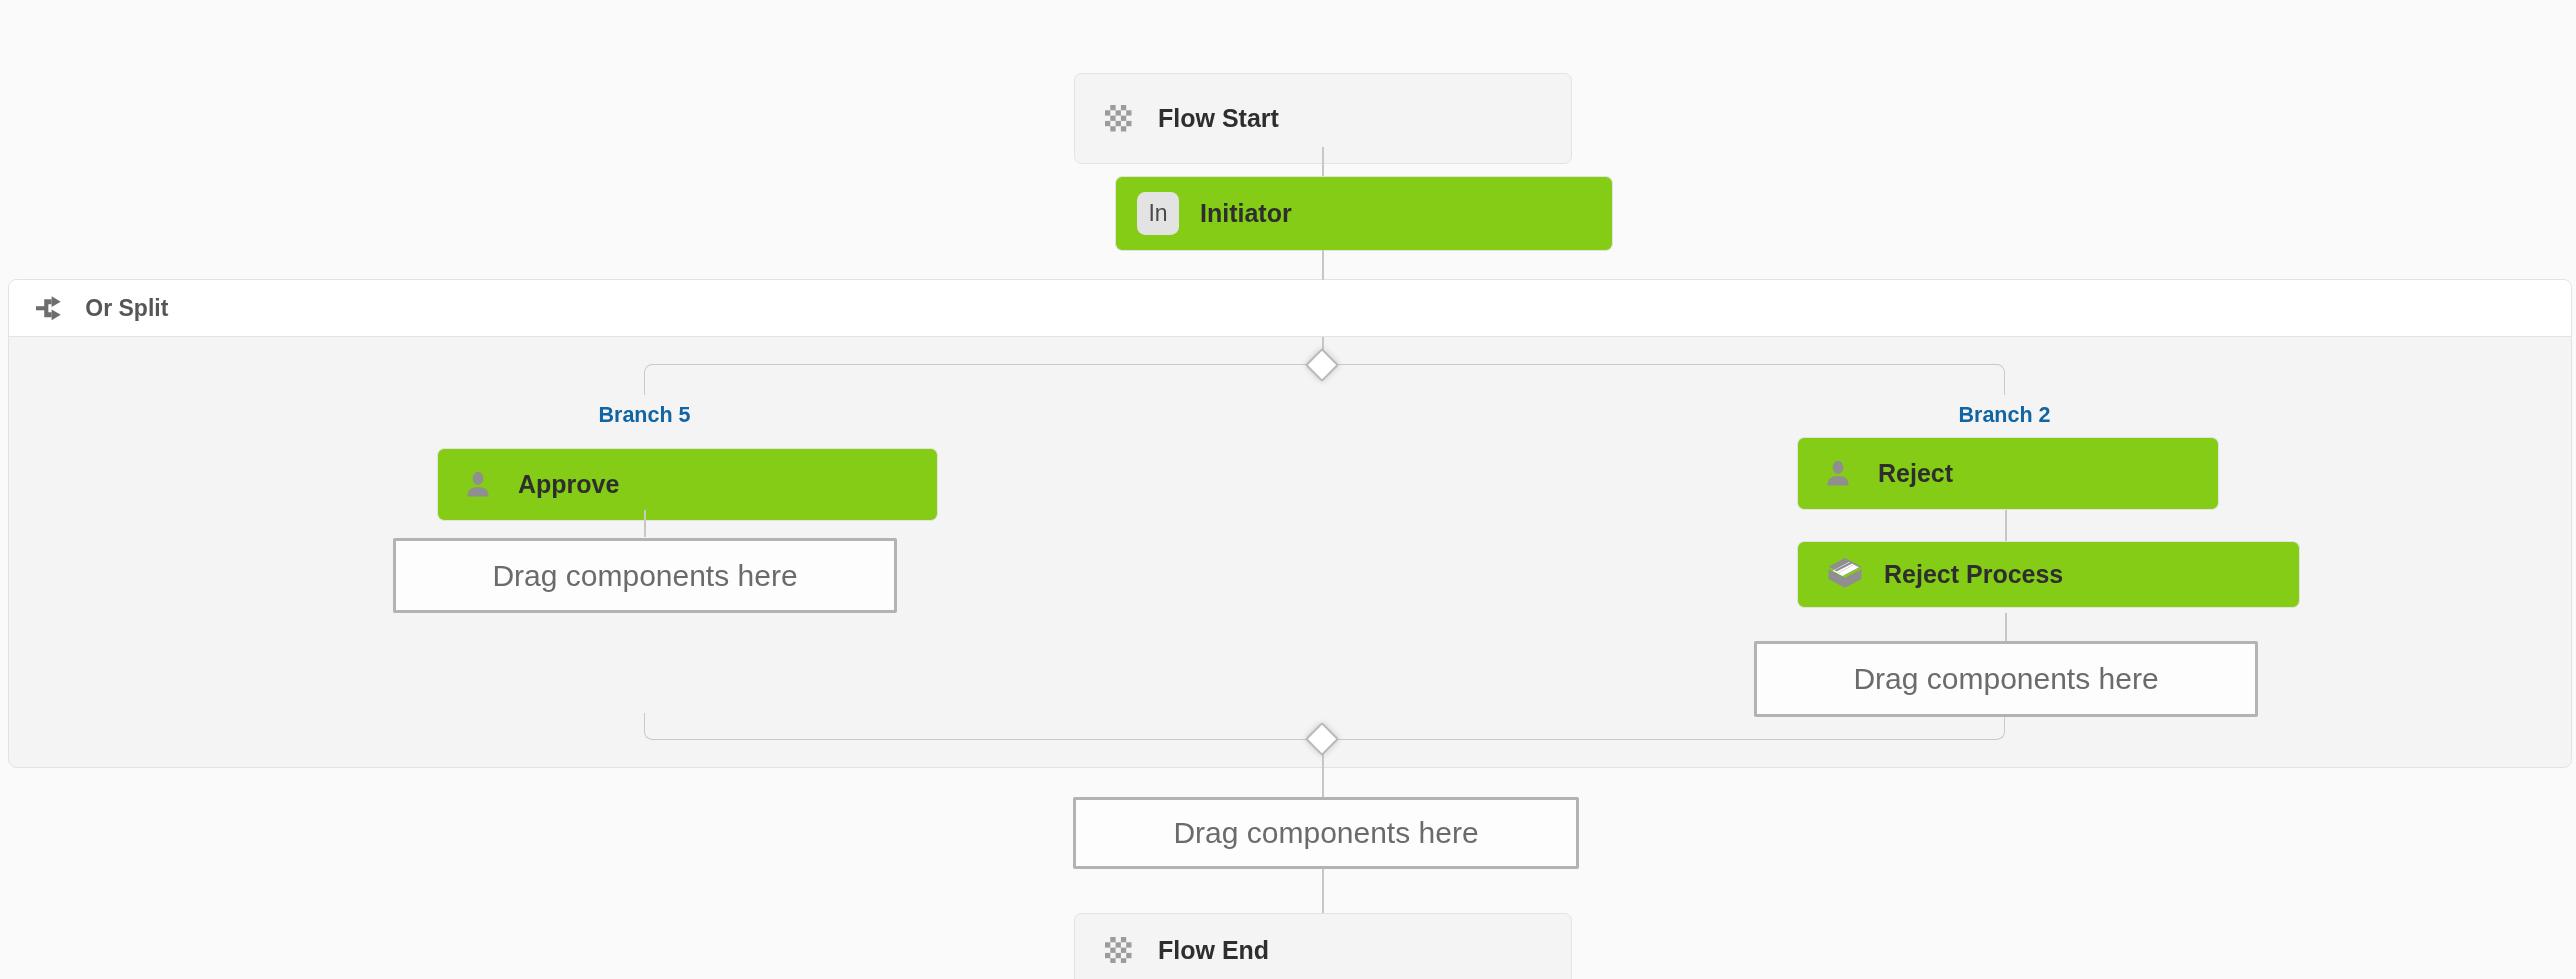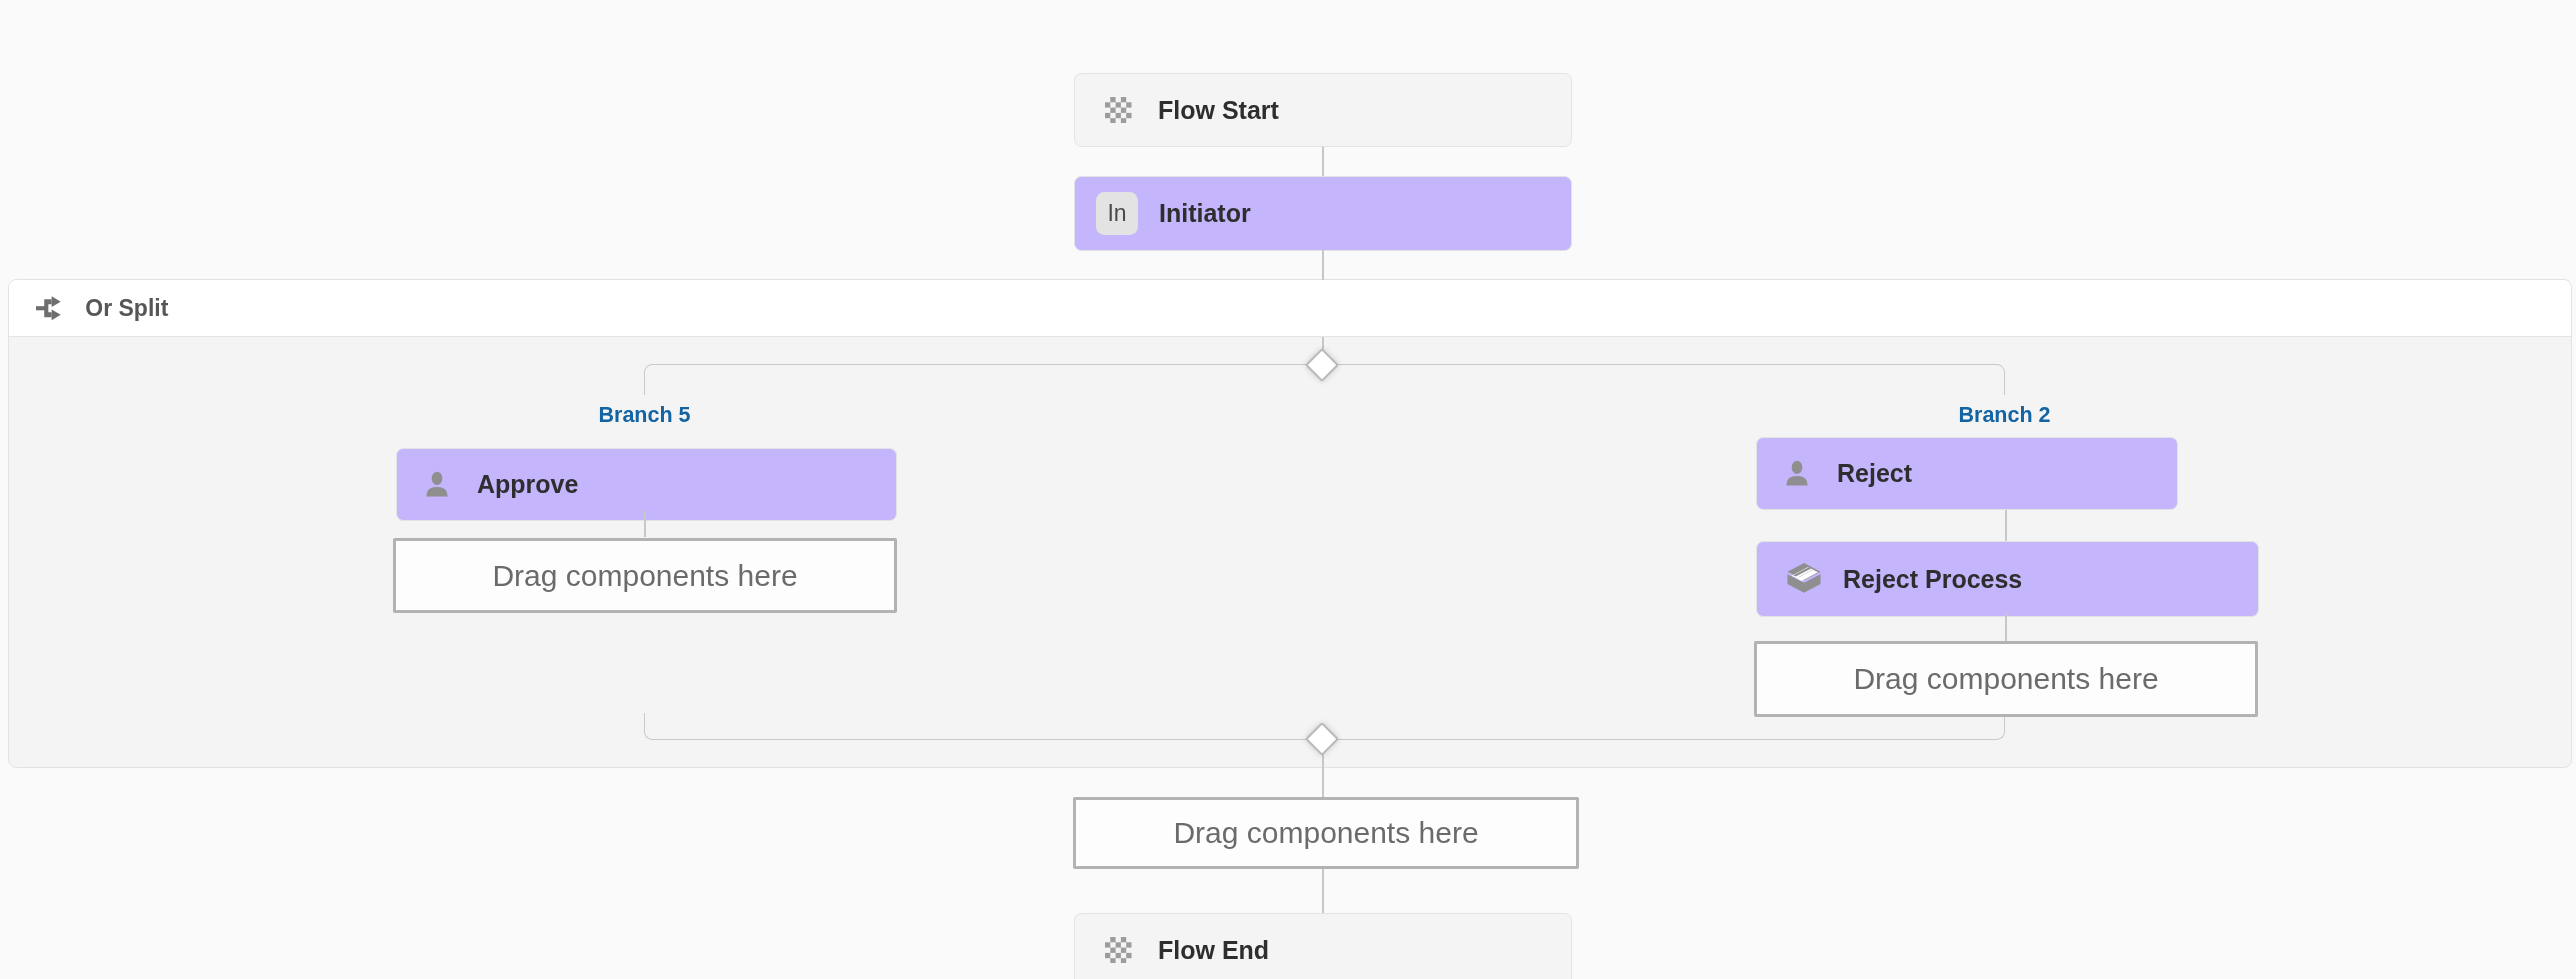--- a/index.html
+++ b/index.html
@@ -8,21 +8,21 @@
     background:#fafafa;
     font-family:"Liberation Sans",sans-serif;
     -webkit-font-smoothing:antialiased;
   }
   
   .node{
     position:absolute;display:flex;align-items:center;
     border:1.7px solid #e3e3e3;border-radius:7.5px;box-sizing:border-box;
   }
   .node.gray{background:#f4f4f4;}
-  .node.white{background:#c4b5fd;}
+  .node.white{background:#84cc16;margin-left:41px;}
   .node-label{
     font-size:25px;font-weight:bold;color:#2e2e2e;white-space:nowrap;
   }
   .node-icon{flex:0 0 auto;display:flex;align-items:center;justify-content:center;}
   
   .vline{position:absolute;width:1.7px;background:#c7c7c7;z-index:3;}
   .bracket{position:absolute;box-sizing:border-box;border:1.7px solid #c9c9c9;z-index:1;}
   .bracket.top{border-bottom:none;border-radius:8.3px 8.3px 0 0;}
   .bracket.bottom{border-top:none;border-radius:0 0 8.3px 8.3px;}
   .diamond{
@@ -62,21 +62,21 @@
     display:flex;align-items:center;justify-content:center;
     font-size:23px;color:#4a4a4a;
   }
   svg{display:block;}
 </style>
 </head>
 <body>
 
 <div id="canvas">
 
-  <div class="node gray" style="left:1074px;top:73px;width:498px;height:74px;">
+  <div class="node gray" style="left:1074px;top:73px;width:498px;height:91px;">
     <span class="node-icon" style="margin-left:30px;">
       <svg width="26.5" height="26.5" viewBox="0 0 32 32" fill="#9c9c9c">
         <rect x="6.4" y="0" width="6.4" height="6.4"></rect>
           <rect x="19.2" y="0" width="6.4" height="6.4"></rect>
         <rect x="0" y="6.4" width="6.4" height="6.4"></rect>
           <rect x="12.8" y="6.4" width="6.4" height="6.4"></rect>
           <rect x="25.6" y="6.4" width="6.4" height="6.4"></rect>
         <rect x="6.4" y="12.8" width="6.4" height="6.4"></rect>
           <rect x="19.2" y="12.8" width="6.4" height="6.4"></rect>
         <rect x="0" y="19.2" width="6.4" height="6.4"></rect>
@@ -140,21 +140,21 @@
       <svg width="28" height="28" viewBox="0 0 34 34" fill="#8f8f8f">
         <ellipse cx="17" cy="9" rx="6.5" ry="8"></ellipse>
         <path d="M4,31 Q4,19.5 17,19.5 Q30,19.5 30,31 Z"></path>
       </svg>
     </span>
     <span class="node-label" style="margin-left:26px;">Reject</span>
   </div>
 
   <div class="vline" style="left:2005px;top:510px;height:31px;"></div>
 
-  <div class="node white" style="left:1756px;top:541px;width:503px;height:76px;z-index:2;">
+  <div class="node white" style="left:1756px;top:541px;width:503px;height:67px;z-index:2;">
     <span class="node-icon" style="margin-left:28px;">
       <svg width="38" height="35" viewBox="0 0 46 42" fill="#8f8f8f">
         <path d="M23,1 L43,11.5 L23,22 L3,11.5 Z"></path>
         <path d="M8,16.5 L28,6 L34,9 L14,19.5 Z" fill="#ffffff"></path>
         <path d="M14,19.8 L34,9.3 L40,12.3 L20,22.8 Z" fill="#ffffff"></path>
         <path d="M10,16 L30,5.5 L33,7 L13,17.5 Z"></path>
         <path d="M3,14.5 L23,25 L43,14.5 L43,26.5 L23,37 L3,26.5 Z"></path>
       </svg>
     </span>
     <span class="node-label" style="margin-left:20px;">Reject Process</span>

